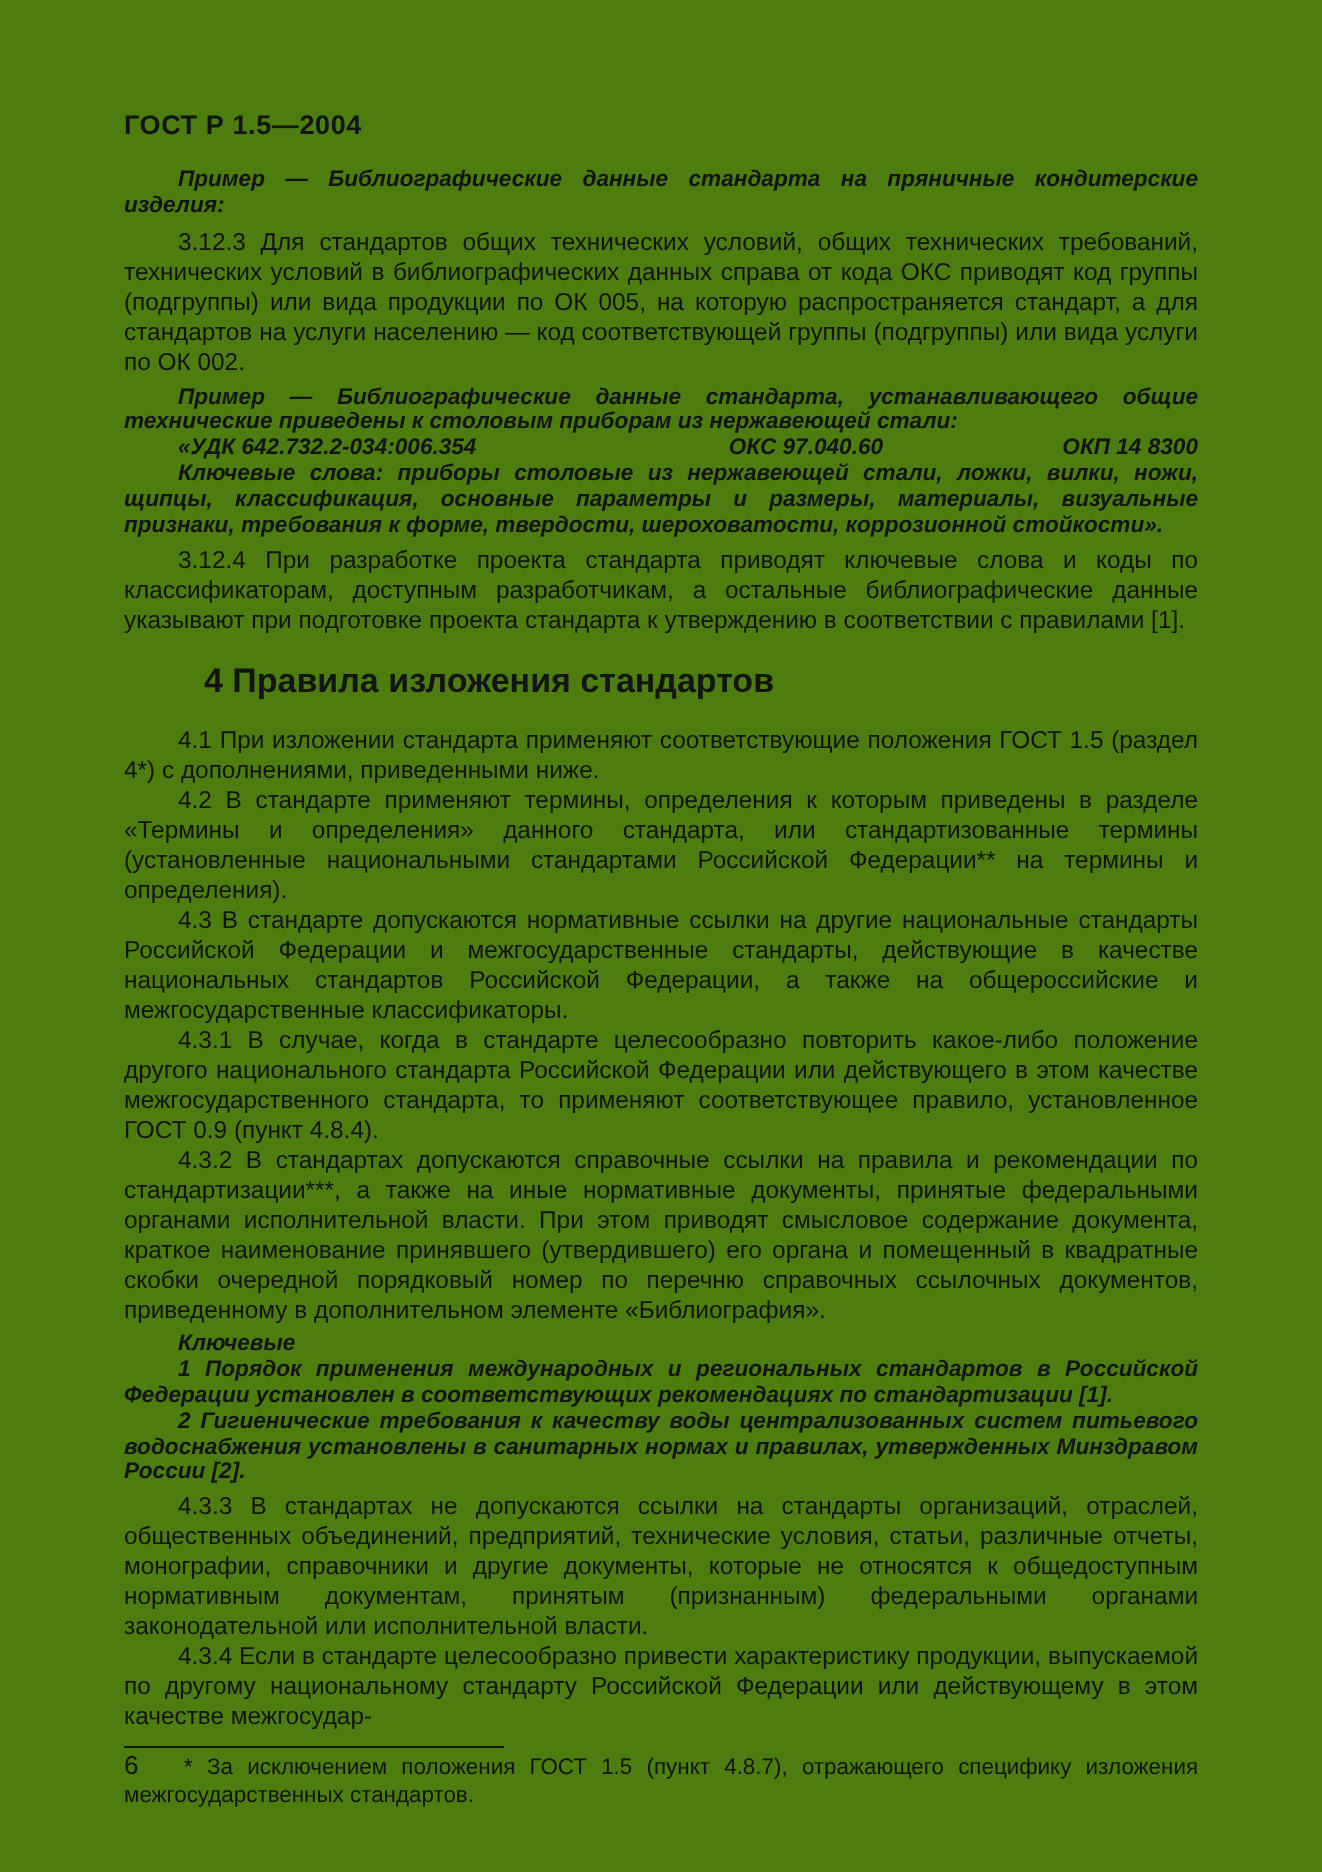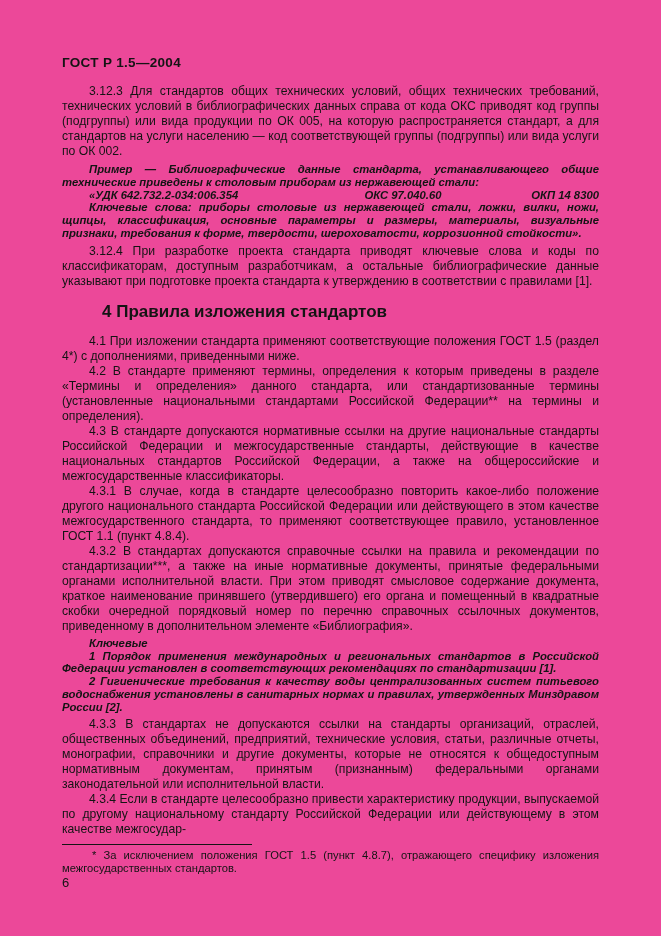--- a/index.html
+++ b/index.html
@@ -1,21 +1,21 @@
 <!DOCTYPE html>
 <html><head>
 <meta charset="utf-8">
 <style>
   html, body { margin: 0; padding: 0; background: #9a9a9a; }
   .page {
     position: relative;
     width: 661px;
     height: 936px;
     margin: 0 auto;
-    background: #ec4899;
+    background: #4d7c0f;
     color: #141414;
     font-family: "Liberation Sans", sans-serif;
     overflow: hidden;
   }
   .content {
     position: absolute;
     left: 62px;
     top: 55px;
     width: 537px;
   }
@@ -103,20 +103,21 @@
 </style>
 </head>
 <body>
 
 <div class="page">
   <div class="content">
 
     <div class="doc-header">ГОСТ Р 1.5—2004</div>
 
     <div class="example-block">
+      <p>Пример — Библиографические данные стандарта на пряничные кондитерские изделия:</p>
     </div>
 
     <p class="body-para">3.12.3 Для стандартов общих технических условий, общих технических требований, технических условий в библиографических данных справа от кода ОКС приводят код группы (подгруппы) или вида продукции по ОК 005, на которую распространяется стандарт, а для стандартов на услуги населению — код соответствующей группы (подгруппы) или вида услуги по ОК 002.</p>
 
     <div class="example-block">
       <p>Пример — Библиографические данные стандарта, устанавливающего общие технические приведены к столовым приборам из нержавеющей стали:</p>
       <div class="udc-row">
         <span class="udc-left-2">«УДК 642.732.2-034:006.354</span>
         <span class="udc-mid">ОКС 97.040.60</span>
         <span class="udc-right">ОКП 14 8300</span>
@@ -124,21 +125,21 @@
       <p>Ключевые слова: приборы столовые из нержавеющей стали, ложки, вилки, ножи, щипцы, классификация, основные параметры и размеры, материалы, визуальные признаки, требования к форме, твердости, шероховатости, коррозионной стойкости».</p>
     </div>
 
     <p class="body-para">3.12.4 При разработке проекта стандарта приводят ключевые слова и коды по классификаторам, доступным разработчикам, а остальные библиографические данные указывают при подготовке проекта стандарта к утверждению в соответствии с правилами [1].</p>
 
     <div class="section-heading">4 Правила изложения стандартов</div>
 
     <p class="body-para">4.1 При изложении стандарта применяют соответствующие положения ГОСТ 1.5 (раздел 4*) с дополнениями, приведенными ниже.</p>
     <p class="body-para">4.2 В стандарте применяют термины, определения к которым приведены в разделе «Термины и определения» данного стандарта, или стандартизованные термины (установленные национальными стандартами Российской Федерации** на термины и определения).</p>
     <p class="body-para">4.3 В стандарте допускаются нормативные ссылки на другие национальные стандарты Российской Федерации и межгосударственные стандарты, действующие в качестве национальных стандартов Российской Федерации, а также на общероссийские и межгосударственные классификаторы.</p>
-    <p class="body-para">4.3.1 В случае, когда в стандарте целесообразно повторить какое-либо положение другого национального стандарта Российской Федерации или действующего в этом качестве межгосударственного стандарта, то применяют соответствующее правило, установленное ГОСТ 1.1 (пункт 4.8.4).</p>
+    <p class="body-para">4.3.1 В случае, когда в стандарте целесообразно повторить какое-либо положение другого национального стандарта Российской Федерации или действующего в этом качестве межгосударственного стандарта, то применяют соответствующее правило, установленное ГОСТ 0.9 (пункт 4.8.4).</p>
     <p class="body-para">4.3.2 В стандартах допускаются справочные ссылки на правила и рекомендации по стандартизации***, а также на иные нормативные документы, принятые федеральными органами исполнительной власти. При этом приводят смысловое содержание документа, краткое наименование принявшего (утвердившего) его органа и помещенный в квадратные скобки очередной порядковый номер по перечню справочных ссылочных документов, приведенному в дополнительном элементе «Библиография».</p>
 
     <div class="examples-group">
       <p class="examples-label">Ключевые</p>
       <p class="example-item">1 Порядок применения международных и региональных стандартов в Российской Федерации установлен в соответствующих рекомендациях по стандартизации [1].</p>
       <p class="example-item">2 Гигиенические требования к качеству воды централизованных систем питьевого водоснабжения установлены в санитарных нормах и правилах, утвержденных Минздравом России [2].</p>
     </div>
 
     <p class="body-para">4.3.3 В стандартах не допускаются ссылки на стандарты организаций, отраслей, общественных объединений, предприятий, технические условия, статьи, различные отчеты, монографии, справочники и другие документы, которые не относятся к общедоступным нормативным документам, принятым (признанным) федеральными органами законодательной или исполнительной власти.</p>
     <p class="body-para">4.3.4 Если в стандарте целесообразно привести характеристику продукции, выпускаемой по другому национальному стандарту Российской Федерации или действующему в этом качестве межгосудар-</p>

